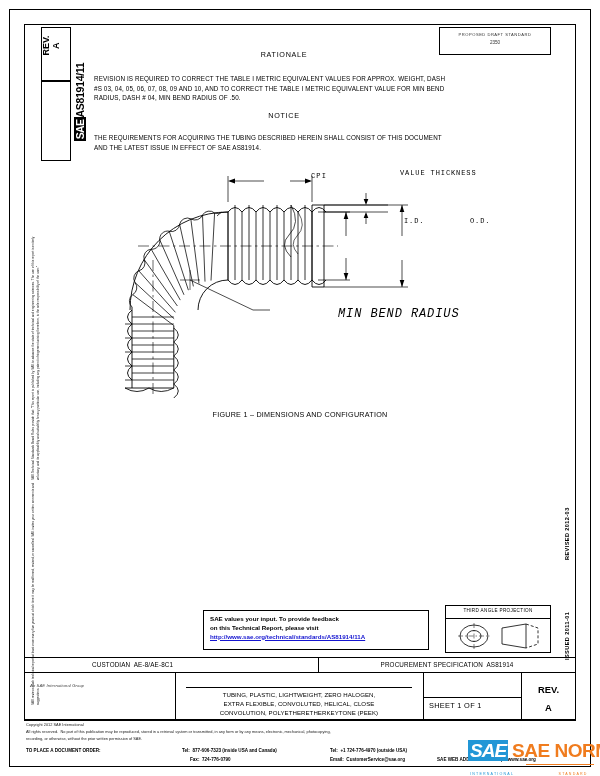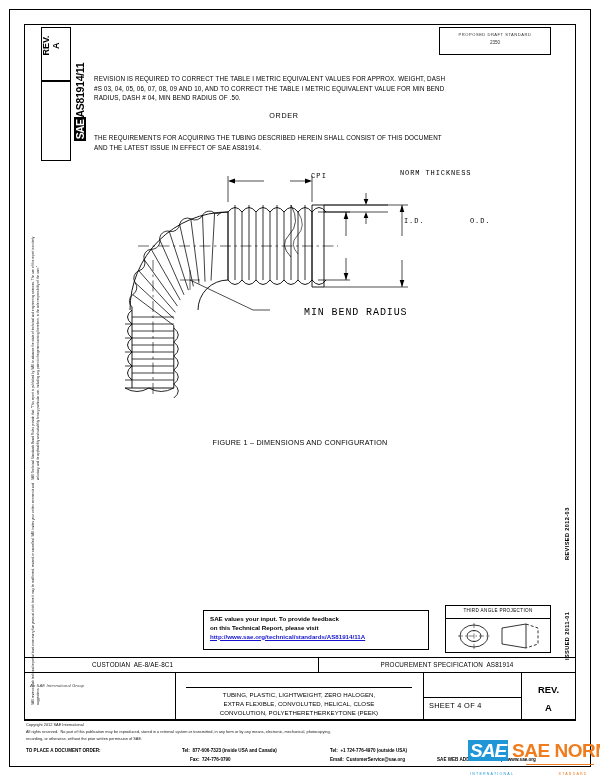--- a/index.html
+++ b/index.html
@@ -91,25 +91,26 @@
     <div class="rot90 b" style="font-size:5.6px;letter-spacing:0.4px;">REVISED 2012-03</div>
   </div>
   <div class="rotbox" style="left:564px;top:660px;">
     <div class="rot90 b" style="font-size:5.6px;letter-spacing:0.4px;">ISSUED 2011-01</div>
   </div>
 
   <div class="hdrbox" style="left:439px;top:27px;width:112px;height:28px;border-width:1px;"></div>
   <div class="txt c" style="left:439px;top:33px;width:112px;font-size:4.1px;letter-spacing:0.5px;color:#333;">PROPOSED DRAFT STANDARD</div>
   <div class="txt c" style="left:439px;top:40px;width:112px;font-size:4.6px;color:#333;">2350</div>
 
+  <div class="txt c" style="left:94px;top:51px;width:380px;font-size:7.2px;letter-spacing:0.7px;">RATIONALE</div>
   <div class="txt" style="left:94px;top:74px;width:462px;font-size:6.3px;line-height:1.52;letter-spacing:0.02em;">REVISION IS REQUIRED TO CORRECT THE TABLE I METRIC EQUIVALENT VALUES FOR APPROX. WEIGHT, DASH
 #S 03, 04, 05, 06, 07, 08, 09 AND 10, AND TO CORRECT THE TABLE I METRIC EQUIVALENT VALUE FOR MIN BEND
 RADIUS, DASH # 04, MIN BEND RADIUS OF .50.</div>
 
-  <div class="txt c" style="left:94px;top:112px;width:380px;font-size:7.2px;letter-spacing:0.7px;">ORDER</div>
+  <div class="txt c" style="left:94px;top:112px;width:380px;font-size:7.2px;letter-spacing:0.7px;">NOTICE</div>
   <div class="txt" style="left:94px;top:133px;width:462px;font-size:6.3px;line-height:1.52;letter-spacing:0.02em;">THE REQUIREMENTS FOR ACQUIRING THE TUBING DESCRIBED HEREIN SHALL CONSIST OF THIS DOCUMENT
 AND THE LATEST ISSUE IN EFFECT OF SAE AS81914.</div>
 
   <svg style="position:absolute;left:78px;top:160px;" width="420" height="245" viewBox="0 0 420 245">
     <g fill="none" stroke="#000" stroke-width="0.8">
 
       <path d="M150,52 q7,-9 14,0 q7,-9 14,0 q7,-9 14,0 q7,-9 14,0 q7,-9 14,0 q7,-9 14,0 q7,-9 14,0" stroke-width="0.9"></path>
       <path d="M150,52 L150,120"></path>
 
       <path d="M157,45 L157,120"></path>
@@ -239,29 +240,29 @@
       <path d="M112,110 L112,130" stroke-width="0.6"></path>
 
       <path d="M112,120 L175,150" stroke-width="0.7"></path>
       <path d="M175,150 L192,150" stroke-width="0.7"></path>
     </g>
   </svg>
 
   <div class="txt c" style="left:296px;top:172px;width:46px;font-size:7px;letter-spacing:1.1px;
               font-family:'Liberation Mono',monospace;">CPI</div>
   <div class="txt" style="left:400px;top:169px;font-size:7px;letter-spacing:0.9px;
-              font-family:'Liberation Mono',monospace;">NORM THICKNESS</div>
+              font-family:'Liberation Mono',monospace;">VALUE THICKNESS</div>
   <div class="txt" style="left:404px;top:217px;font-size:7px;letter-spacing:0.9px;
               font-family:'Liberation Mono',monospace;">I.D.</div>
   <div class="txt" style="left:470px;top:217px;font-size:7px;letter-spacing:0.9px;
               font-family:'Liberation Mono',monospace;">O.D.</div>
-  <div class="txt" style="left:304px;top:307px;font-size:10px;letter-spacing:0.9px;
-              font-family:'Liberation Mono',monospace;">MIN BEND RADIUS</div>
-
-  <div class="txt c" style="left:130px;top:411px;width:340px;font-size:7.2px;letter-spacing:0.25px;margin-top:28px;">FIGURE 1 – DIMENSIONS AND CONFIGURATION</div>
+  <div class="txt" style="left:338px;top:307px;font-size:12px;letter-spacing:0.9px;
+              font-family:'Liberation Mono',monospace;font-style:italic;">MIN BEND RADIUS</div>
+
+  <div class="txt c" style="left:130px;top:411px;width:340px;font-size:7.2px;letter-spacing:0.25px;">FIGURE 1 – DIMENSIONS AND CONFIGURATION</div>
 
   <div class="feedback" style="left:203px;top:610px;width:226px;height:40px;">
     <div>SAE values your input. To provide feedback</div>
     <div>on this Technical Report, please visit</div>
     <div><a href="#">http://www.sae.org/technical/standards/AS81914/11A</a></div>
   </div>
 
   <div class="hdrbox" style="left:445px;top:605px;width:106px;height:48px;border-width:1px;"></div>
   <div class="txt c" style="left:445px;top:608px;width:106px;font-size:4.6px;letter-spacing:0.35px;">THIRD ANGLE PROJECTION</div>
   <div class="line hline" style="left:446px;top:618px;width:104px;"></div>
@@ -290,21 +291,21 @@
   <div class="line hline" style="left:424px;top:697px;width:97px;"></div>
 
   <div style="position:absolute;left:30px;top:682px;width:142px;">
     <div style="font-size:4.2px;font-style:italic;color:#444;margin-top:1px;letter-spacing:0.1px;">An SAE International Group</div>
   </div>
 
   <div class="txt c" style="left:178px;top:691px;width:242px;font-size:6.1px;letter-spacing:0.05px;">TUBING, PLASTIC, LIGHTWEIGHT, ZERO HALOGEN,</div>
   <div class="txt c" style="left:178px;top:700px;width:242px;font-size:6.1px;letter-spacing:0.05px;">EXTRA FLEXIBLE, CONVOLUTED, HELICAL, CLOSE</div>
   <div class="txt c" style="left:178px;top:709px;width:242px;font-size:6.1px;letter-spacing:0.05px;">CONVOLUTION, POLYETHERETHERKEYTONE (PEEK)</div>
 
-  <div class="txt" style="left:429px;top:702px;font-size:7.4px;letter-spacing:0.3px;">SHEET 4 OF 4</div>
+  <div class="txt" style="left:429px;top:702px;font-size:7.4px;letter-spacing:0.3px;">SHEET 1 OF 1</div>
 
   <div class="txt c b" style="left:521px;top:684px;width:55px;font-size:9.4px;">REV.</div>
   <div class="txt c b" style="left:521px;top:702px;width:55px;font-size:9.4px;">A</div>
 
   <div class="txt" style="left:26px;top:723px;font-size:3.9px;color:#222;">Copyright 2012 SAE International</div>
   <div class="txt" style="left:26px;top:730px;font-size:3.9px;color:#222;">All rights reserved.  No part of this publication may be reproduced, stored in a retrieval system or transmitted, in any form or by any means, electronic, mechanical, photocopying,</div>
   <div class="txt" style="left:26px;top:737px;font-size:3.9px;color:#222;">recording, or otherwise, without the prior written permission of SAE.</div>
 
   <div class="txt b" style="left:26px;top:748px;font-size:4.6px;">TO PLACE A DOCUMENT ORDER:</div>
   <div class="txt b" style="left:182px;top:748px;font-size:4.6px;">Tel:  877-606-7323 (inside USA and Canada)</div>

